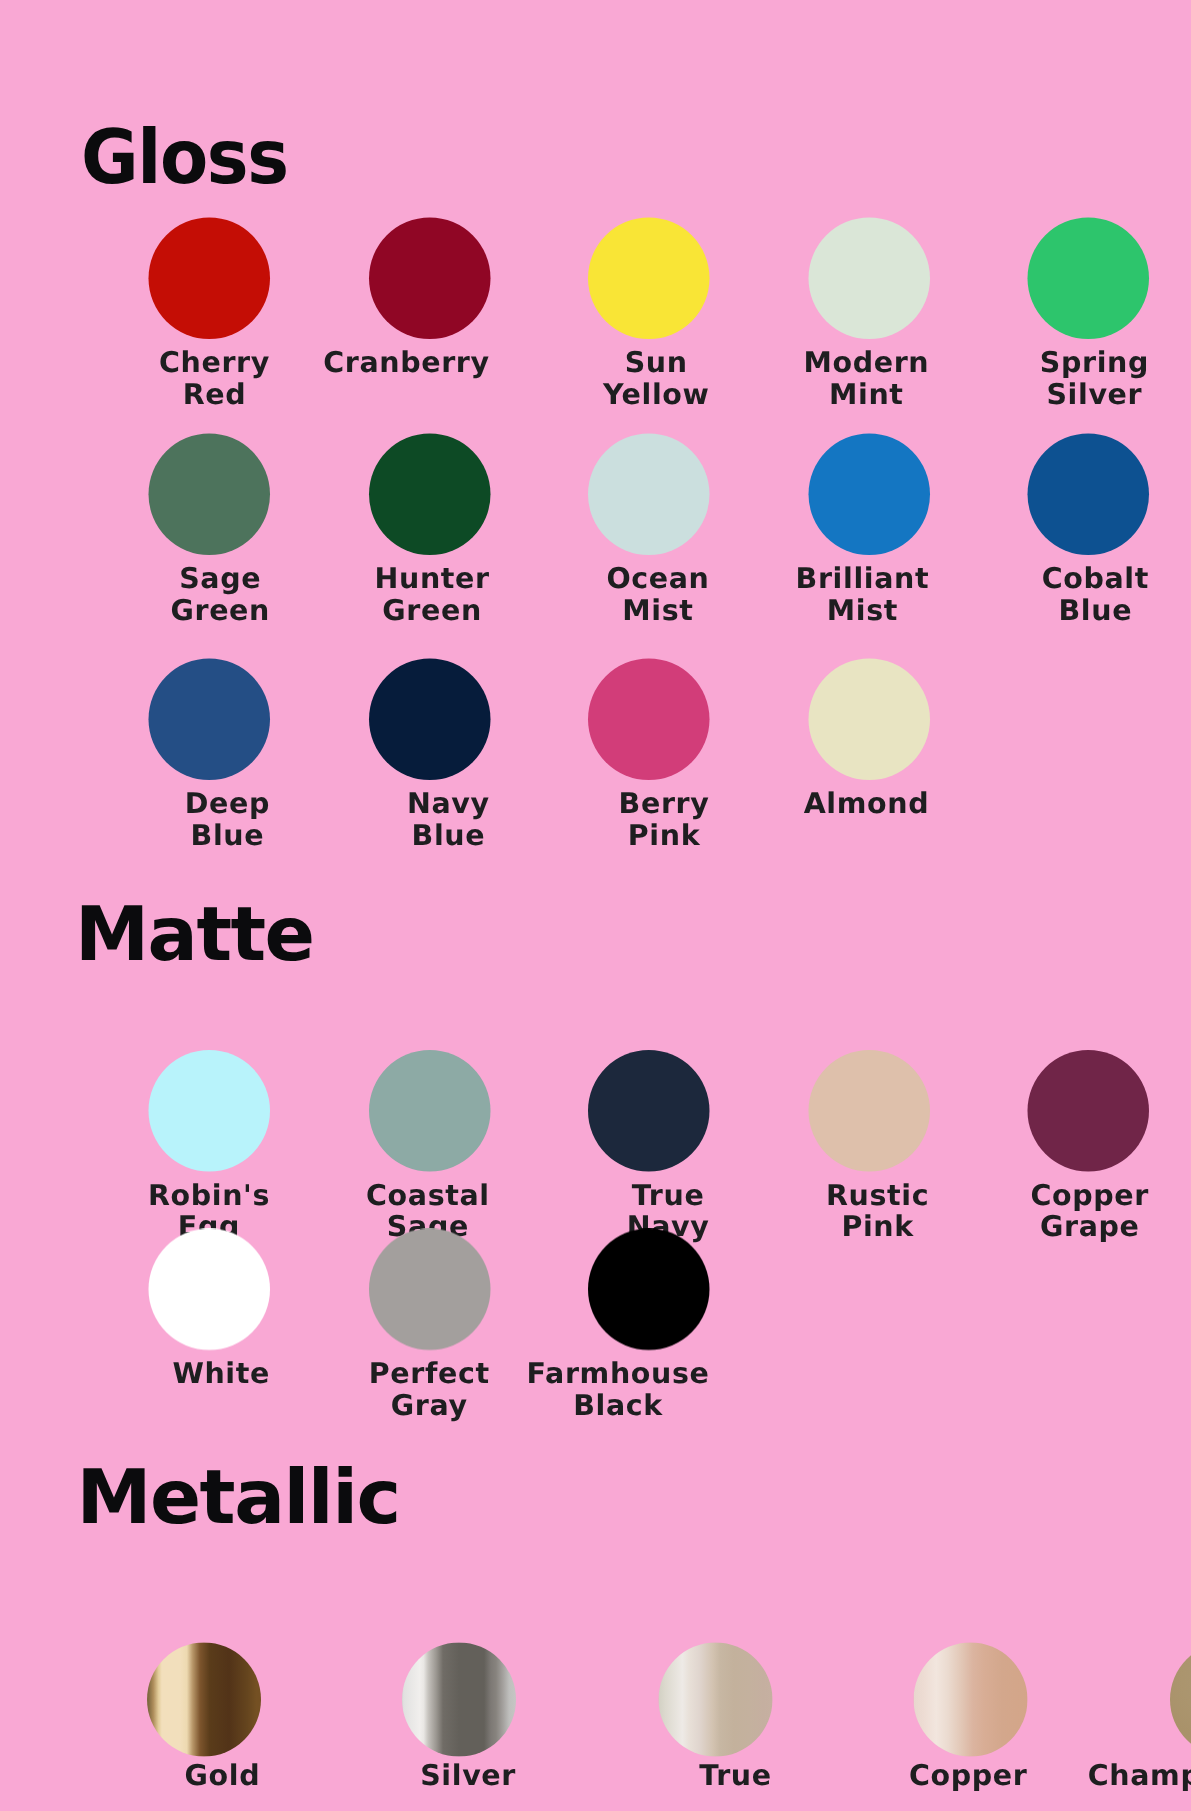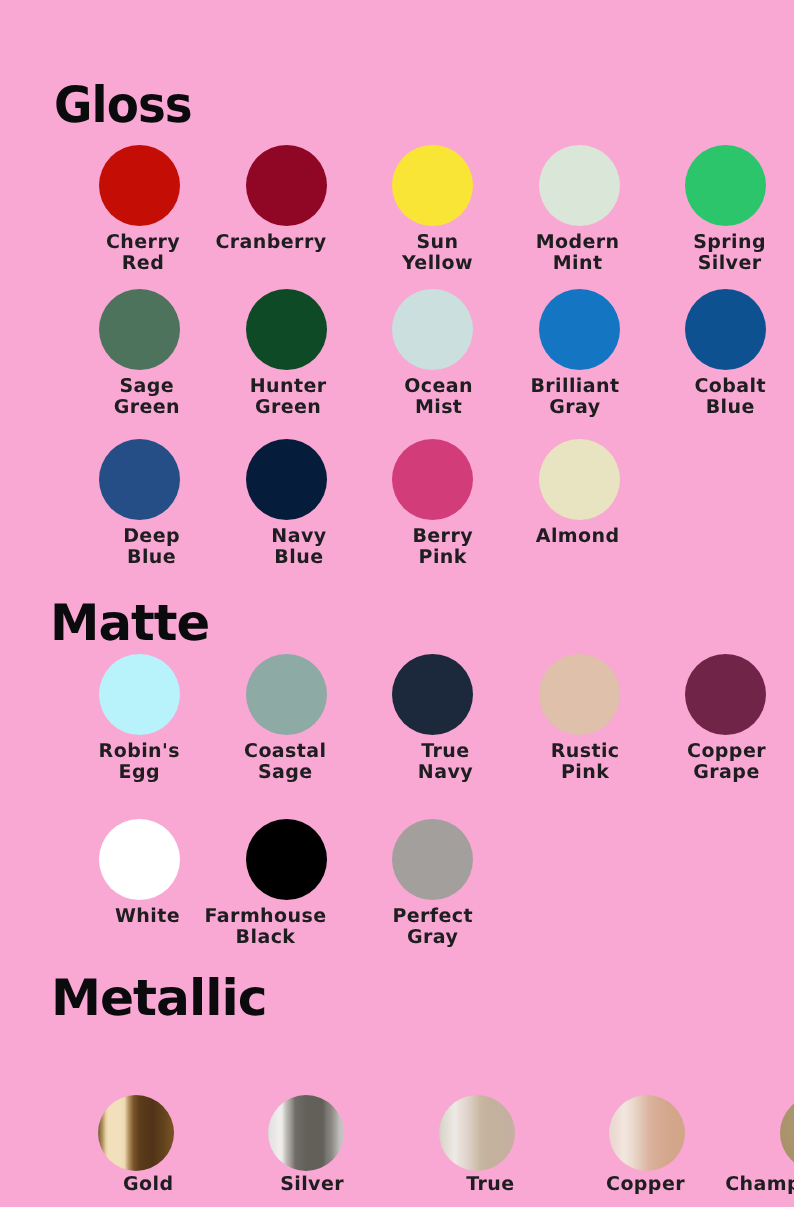--- a/index.html
+++ b/index.html
@@ -29,21 +29,21 @@
   #title-matte    { left: 50px; top: 598px; transform: translateZ(0) scaleX(0.993); }
   #title-metallic { left: 51px; top: 973px; transform: translateZ(0) scaleX(1.005); }
 
   
   .swatch-row { position: absolute; left: 33.5px; display: flex; }
   .swatch-row.metallic { left: 27px; }
 
   #row-gloss-1   { top:  145px; }
   #row-gloss-2   { top:  289px; }
   #row-gloss-3   { top:  439px; }
-  #row-matte-1   { top:  654px; }
+  #row-matte-1   { top:  700px; }
   #row-matte-2   { top:  819px; }
   #row-metallic  { top: 1095px; gap: 24px; }
 
   .cell {
     width: 146.5px;
     display: flex;
     flex-direction: column;
     align-items: flex-end;
     font-weight: bold;
   }
@@ -113,21 +113,21 @@
 Green</div>
     </div>
     <div class="cell">
       <div class="swatch" style="background-color: rgb(203, 223, 222);"></div>
       <div class="label">Ocean
 Mist</div>
     </div>
     <div class="cell">
       <div class="swatch" style="background-color: rgb(20, 118, 194);"></div>
       <div class="label">Brilliant
-Gray</div>
+Mist</div>
     </div>
     <div class="cell">
       <div class="swatch" style="background-color: rgb(13, 81, 145);"></div>
       <div class="label">Cobalt
 Blue</div>
     </div>
   </div>
 
   <div class="swatch-row" id="row-gloss-3">
     <div class="cell">
@@ -180,29 +180,29 @@
 Grape</div>
     </div>
   </div>
 
   <div class="swatch-row" id="row-matte-2">
     <div class="cell">
       <div class="swatch" style="background-color: rgb(255, 255, 255);"></div>
       <div class="label">White</div>
     </div>
     <div class="cell">
+      <div class="swatch" style="background-color: rgb(163, 159, 157);"></div>
+      <div class="label">Perfect
+Gray</div>
+    </div>
+    <div class="cell">
       <div class="swatch" style="background-color: rgb(0, 0, 0);"></div>
       <div class="label">Farmhouse
 Black</div>
     </div>
-    <div class="cell">
-      <div class="swatch" style="background-color: rgb(163, 159, 157);"></div>
-      <div class="label">Perfect
-Gray</div>
-    </div>
   </div>
 
   <div class="section-title" id="title-metallic">Metallic</div>
 
   <div class="swatch-row metallic" id="row-metallic">
     <div class="cell">
       <div class="swatch" style="background-color: rgb(138, 106, 51); background-image: linear-gradient(90deg, rgb(128, 106, 65) 1.5%, rgb(174, 141, 91) 5.5%, rgb(226, 204, 154) 10%, rgb(242, 223, 188) 13%, rgb(242, 223, 188) 29%, rgb(237, 217, 176) 35%, rgb(184, 151, 105) 40%, rgb(125, 85, 45) 46.5%, rgb(90, 60, 26) 55%, rgb(82, 51, 24) 72%, rgb(101, 69, 30) 88%, rgb(116, 80, 35) 96%);"></div>
       <div class="label">Gold</div>
     </div>
     <div class="cell">

